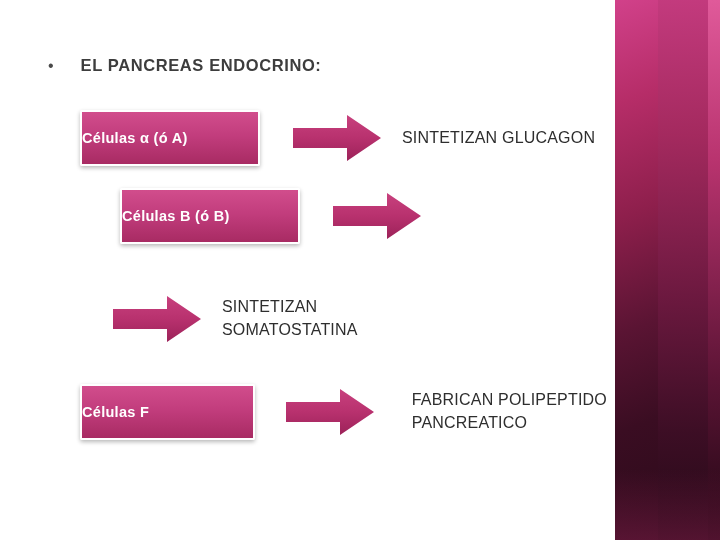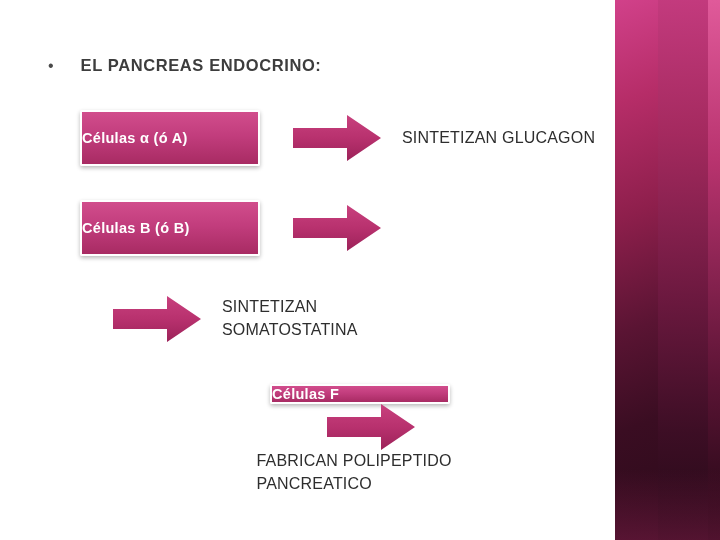--- a/index.html
+++ b/index.html
@@ -82,23 +82,23 @@
   
   .row {
     position: absolute;
     left: 80px;
     width: 560px;
     height: 56px;
     display: flex;
     align-items: center;
   }
   .row-1 { top: 110px; }
-  .row-2 { top: 200px; }
+  .row-2 { top: 188px; margin-left: 40px; }
   .row-3 { top: 291px; }
-  .row-4 { top: 384px; flex-direction: column; }
+  .row-4 { top: 384px; }
 
   .cell-box {
     width: 180px;
     height: 56px;
     background: linear-gradient(180deg, #d14d8c 0%, #c23d7d 45%, #a82b63 100%);
     border: 2px solid #ffffff;
     box-shadow: 0 2px 4px rgba(0,0,0,0.28);
     border-radius: 2px;
     display: flex;
     align-items: center;

